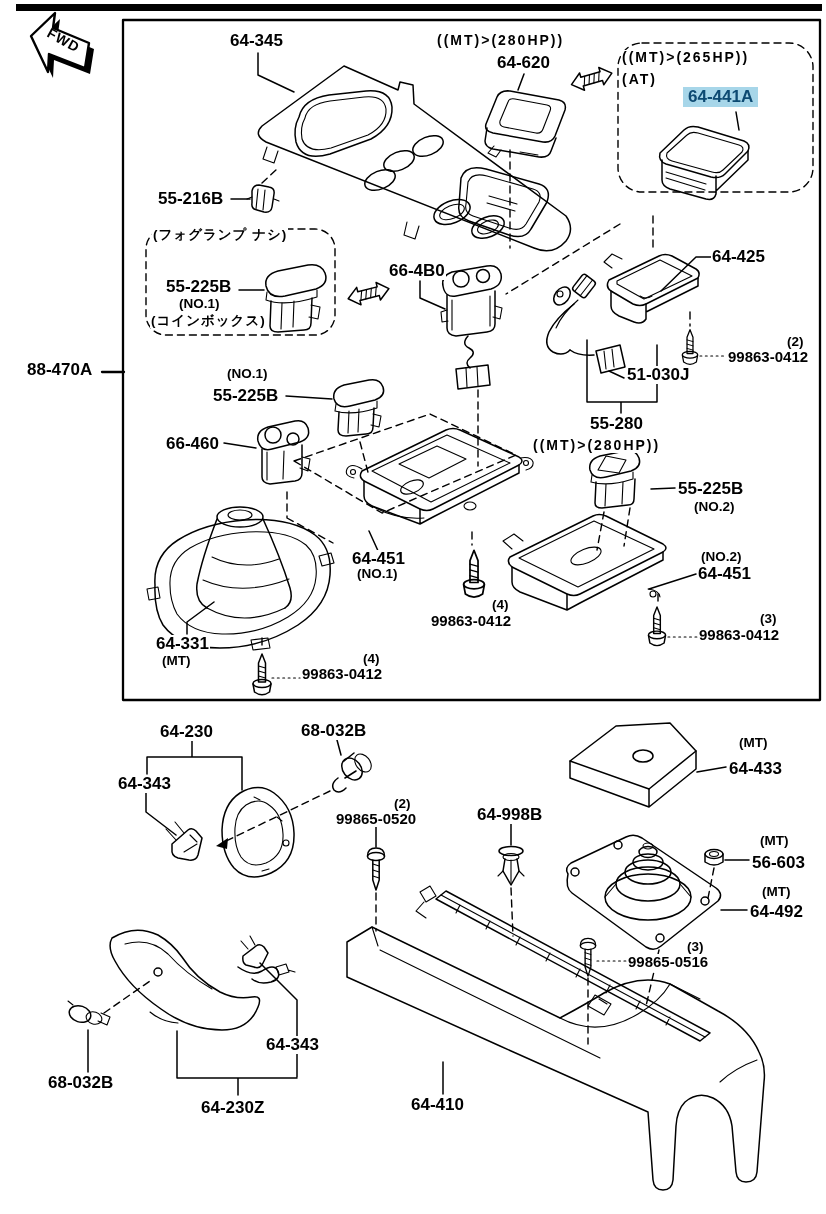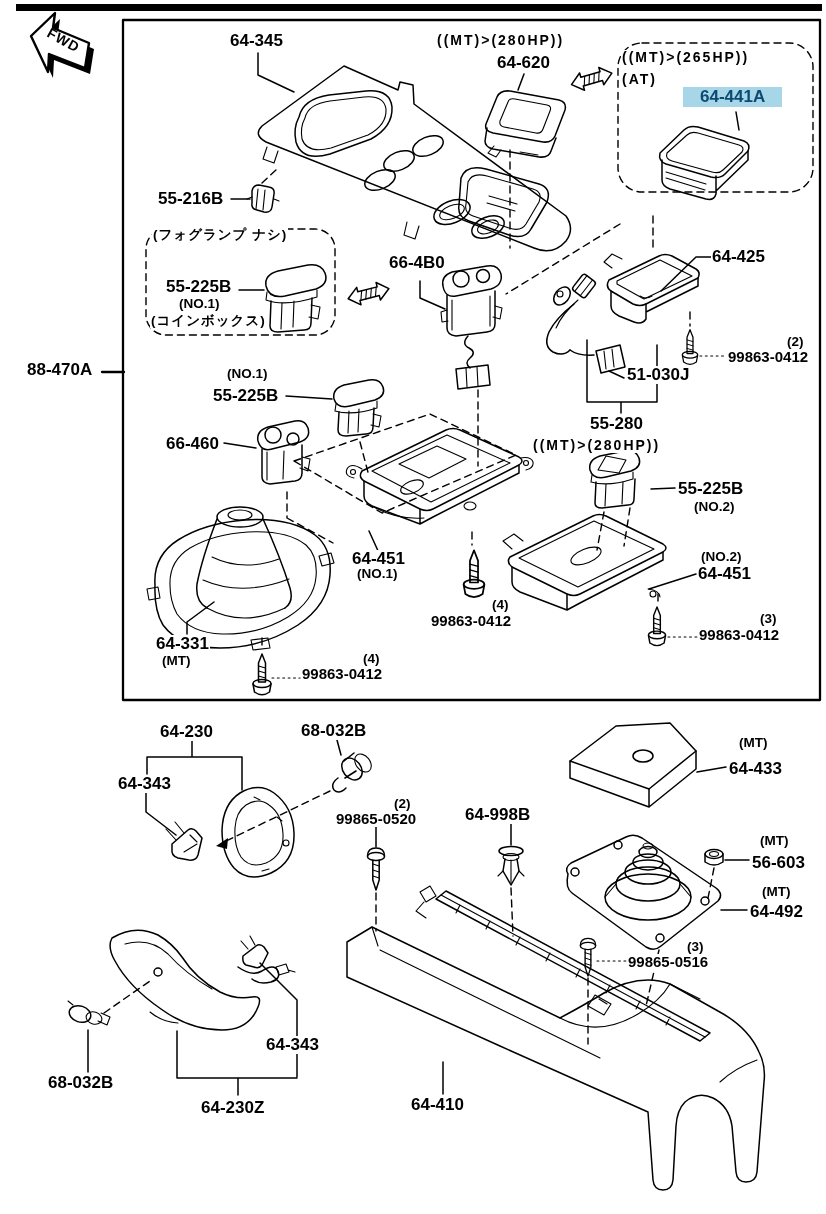--- a/index.html
+++ b/index.html
@@ -14,21 +14,21 @@
   svg .dot{stroke-dasharray:1.8,3.6;stroke-width:1.2;}
   svg .fill{fill:#000;stroke:none;}
   svg .wfill{fill:#fff;stroke:#000;stroke-width:2.4;}
   svg .fwdtxt{font:bold 14px "Liberation Sans",sans-serif;fill:#000;stroke:none;letter-spacing:1px;}
   .lbl{position:absolute;font:bold 17px "Liberation Sans",sans-serif;color:#000;
        white-space:nowrap;background:#fff;padding:0 1px;line-height:1.05;}
   .num{font-size:15px;}
   .sm{font-size:13.5px;}
   .spec{font-size:14px;letter-spacing:2px;}
   .jp{font-size:13.5px;letter-spacing:1px;}
-  .hl{background:var(--hl-bg,#a7d6e9);color:var(--hl-text,#0d4a72);padding:1px 17px;}
+  .hl{background:var(--hl-bg,#a7d6e9);color:var(--hl-text,#0d4a72);padding:1px 5px;}
 </style>
 </head>
 <body>
 
 <div id="stage">
 
 <svg id="art" width="826" height="1214" viewBox="0 0 826 1214">
   <defs>
     <g id="su">
       <path d="M0,2 L3.5,11 L3.5,30 L-3.5,30 L-3.5,11 Z"></path>
@@ -332,21 +332,21 @@
 <div class="lbl spec" style="left:436px;top:33px">((MT)&gt;(280HP))</div>
 <div class="lbl" style="left:496px;top:54px">64-620</div>
 <div class="lbl spec" style="left:621px;top:50px">((MT)&gt;(265HP))</div>
 <div class="lbl spec" style="left:621px;top:72px">(AT)</div>
 <div class="lbl hl" style="left:683px;top:87px">64-441A</div>
 <div class="lbl" style="left:157px;top:190px">55-216B</div>
 <div class="lbl jp" style="left:152px;top:228px">(フォグランプ ナシ)</div>
 <div class="lbl" style="left:165px;top:278px">55-225B</div>
 <div class="lbl sm" style="left:178px;top:297px">(NO.1)</div>
 <div class="lbl jp" style="left:150px;top:314px">(コインボックス)</div>
-<div class="lbl" style="left:388px;top:254px">66-4B0</div>
+<div class="lbl" style="left:388px;top:262px">66-4B0</div>
 <div class="lbl" style="left:711px;top:248px">64-425</div>
 <div class="lbl sm" style="left:786px;top:335px">(2)</div>
 <div class="lbl num" style="left:727px;top:349px">99863-0412</div>
 <div class="lbl" style="left:626px;top:366px">51-030J</div>
 <div class="lbl" style="left:589px;top:415px">55-280</div>
 <div class="lbl spec" style="left:532px;top:438px">((MT)&gt;(280HP))</div>
 <div class="lbl sm" style="left:226px;top:367px">(NO.1)</div>
 <div class="lbl" style="left:212px;top:387px">55-225B</div>
 <div class="lbl" style="left:165px;top:435px">66-460</div>
 <div class="lbl" style="left:677px;top:480px">55-225B</div>
@@ -363,21 +363,21 @@
 <div class="lbl sm" style="left:161px;top:654px">(MT)</div>
 <div class="lbl sm" style="left:362px;top:652px">(4)</div>
 <div class="lbl num" style="left:301px;top:666px">99863-0412</div>
 <div class="lbl" style="left:26px;top:361px">88-470A</div>
 
 <div class="lbl" style="left:159px;top:723px">64-230</div>
 <div class="lbl" style="left:300px;top:722px">68-032B</div>
 <div class="lbl" style="left:117px;top:775px">64-343</div>
 <div class="lbl sm" style="left:393px;top:797px">(2)</div>
 <div class="lbl num" style="left:335px;top:811px">99865-0520</div>
-<div class="lbl" style="left:464px;top:806px">64-998B</div>
+<div class="lbl" style="left:476px;top:806px">64-998B</div>
 <div class="lbl sm" style="left:738px;top:736px">(MT)</div>
 <div class="lbl" style="left:728px;top:760px">64-433</div>
 <div class="lbl sm" style="left:759px;top:834px">(MT)</div>
 <div class="lbl" style="left:751px;top:854px">56-603</div>
 <div class="lbl sm" style="left:761px;top:885px">(MT)</div>
 <div class="lbl" style="left:749px;top:903px">64-492</div>
 <div class="lbl sm" style="left:686px;top:940px">(3)</div>
 <div class="lbl num" style="left:627px;top:954px">99865-0516</div>
 <div class="lbl" style="left:47px;top:1074px">68-032B</div>
 <div class="lbl" style="left:265px;top:1036px">64-343</div>

